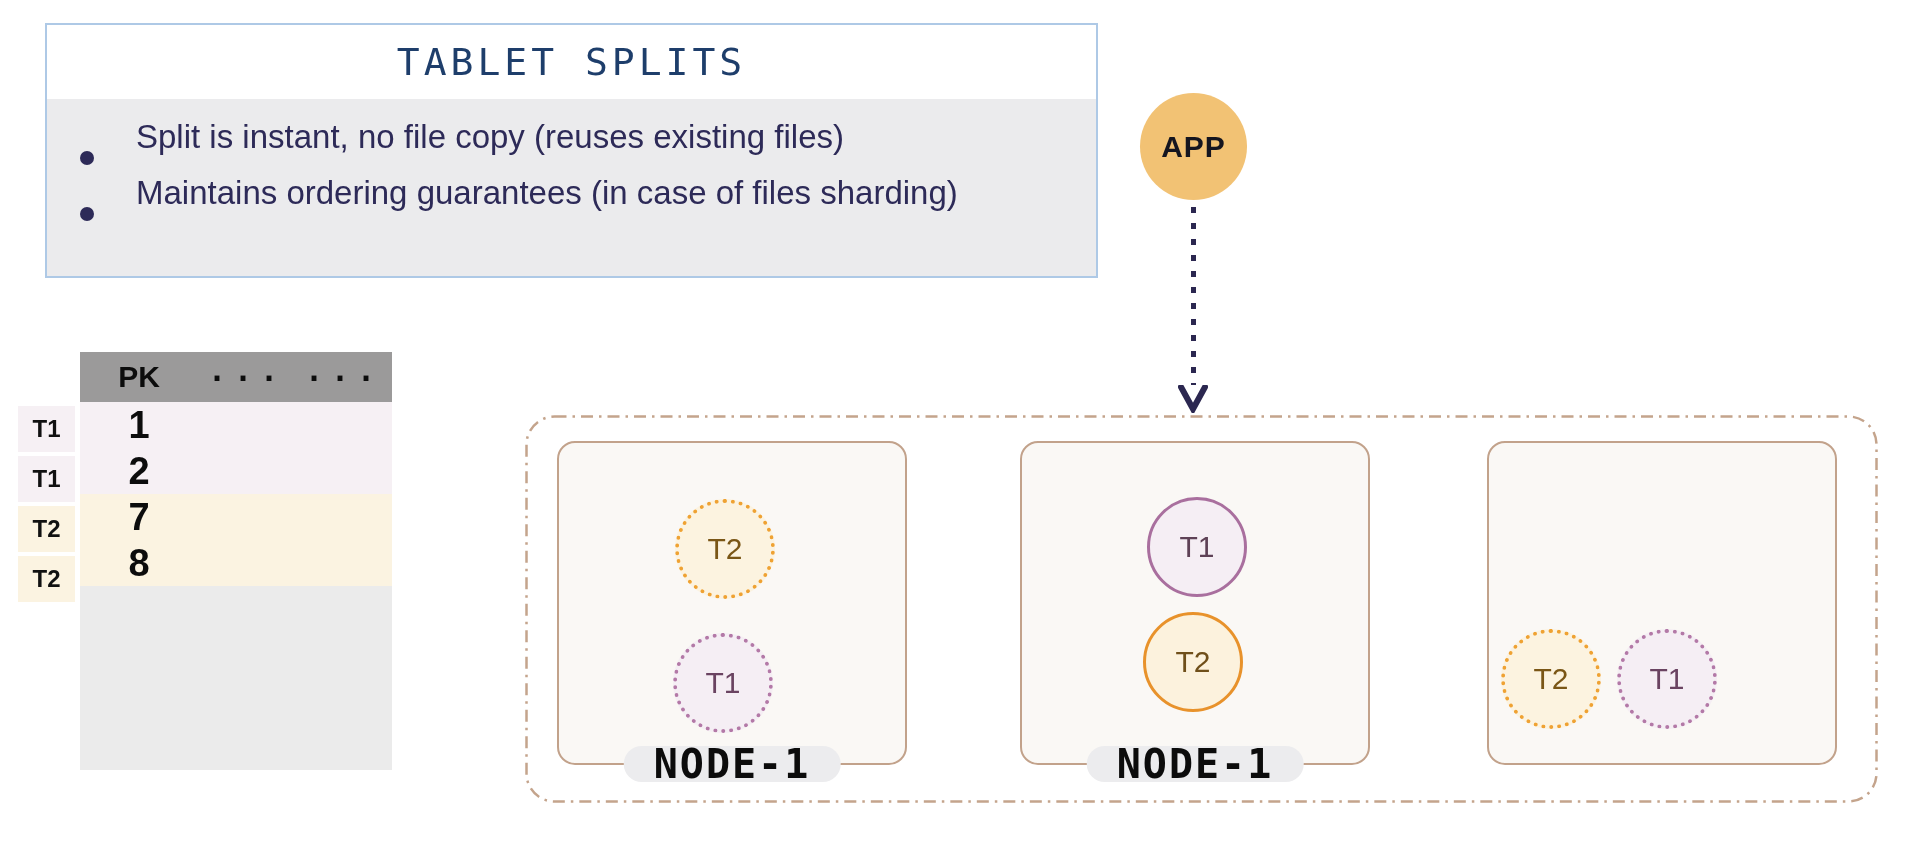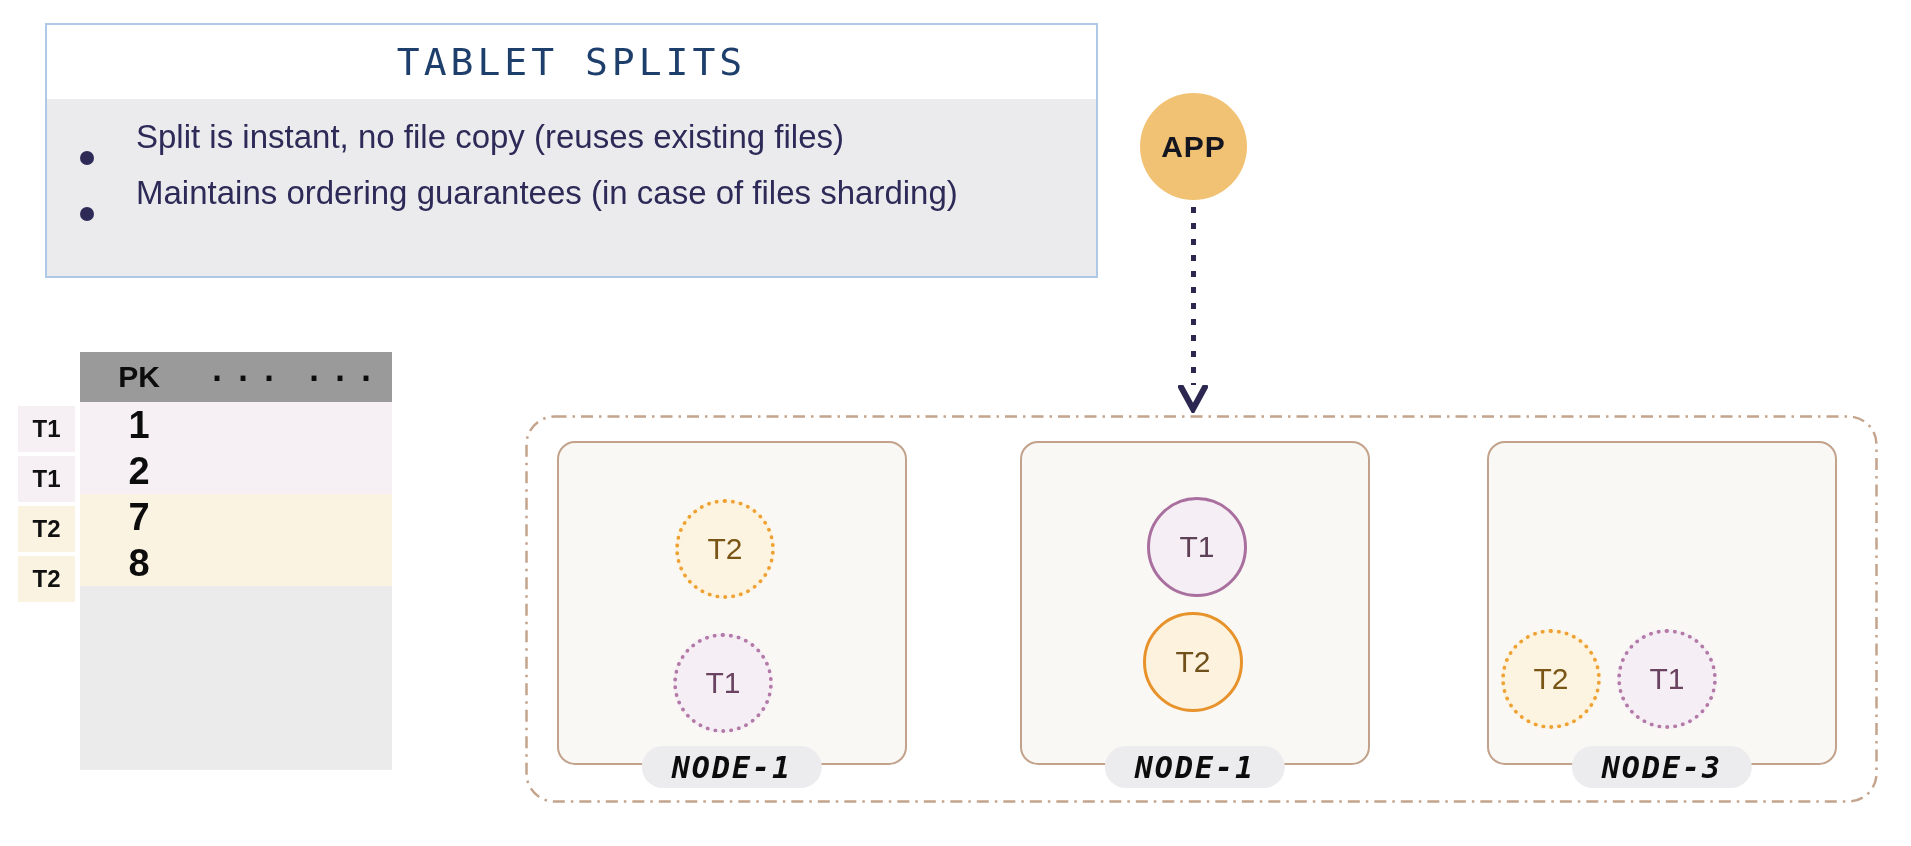--- a/index.html
+++ b/index.html
@@ -45,24 +45,24 @@
   .cell.pk{font-size:38px;font-weight:bold;color:#0c0c0c;}
 
   
   .cluster{position:absolute;left:525px;top:415px;width:1353px;height:388px;}
   .cluster-border{position:absolute;left:0;top:0;}
   .node{position:absolute;top:26px;width:350px;height:324px;background:#faf8f5;
         border:2px solid #c2a28b;border-radius:18px;box-sizing:border-box;}
   .node[data-idx="0"]{left:32px;}
   .node[data-idx="1"]{left:495px;}
   .node[data-idx="2"]{left:962px;}
-  .node-pill{position:absolute;left:50%;transform:translateX(-50%);top:303px;height:42px;
+  .node-pill{position:absolute;left:50%;transform:translateX(-50%);top:303px;height:36px;
              padding:0 30px;border-radius:22px;background:#ececee;display:flex;align-items:center;
              font-family:"DejaVu Sans Mono","Liberation Mono",monospace;font-weight:bold;
-             font-size:30px;letter-spacing:2px;color:#0c0c0c;white-space:nowrap;font-style:italic;}
+             font-size:40px;letter-spacing:2px;color:#0c0c0c;white-space:nowrap;}
   .tablet{position:absolute;width:100px;height:100px;border-radius:50%;box-sizing:border-box;
           display:flex;align-items:center;justify-content:center;font-size:30px;font-weight:500;}
   .tablet.orange.dotted{border:4px dotted #efa233;background:#fcf3e0;color:#7a5616;}
   .tablet.purple.dotted{border:4px dotted #b379a7;background:#f5eef4;color:#6a4361;}
   .tablet.orange.solid{border:3px solid #e8922b;background:#fcf2dd;color:#6f4f1a;}
   .tablet.purple.solid{border:3px solid #a96f9e;background:#f5eef4;color:#5e4156;}
   .node[data-idx="0"] .tablet[data-idx="0"]{left:116px;top:56px;}
   .node[data-idx="0"] .tablet[data-idx="1"]{left:114px;top:190px;}
   .node[data-idx="1"] .tablet[data-idx="0"]{left:125px;top:54px;}
   .node[data-idx="1"] .tablet[data-idx="1"]{left:121px;top:169px;}
@@ -164,18 +164,17 @@
           </div>
           <div class="node-pill">NODE-1</div>
         </div>
         <div class="node" data-idx="2">
           <div class="tablet orange dotted" data-idx="0">
             <span>T2</span>
           </div>
           <div class="tablet purple dotted" data-idx="1">
             <span>T1</span>
           </div>
-          <div class="node-pill">NODE-3</div>
         </div>
       </div>
   </div>
 
 </div>
 
 </body></html>

